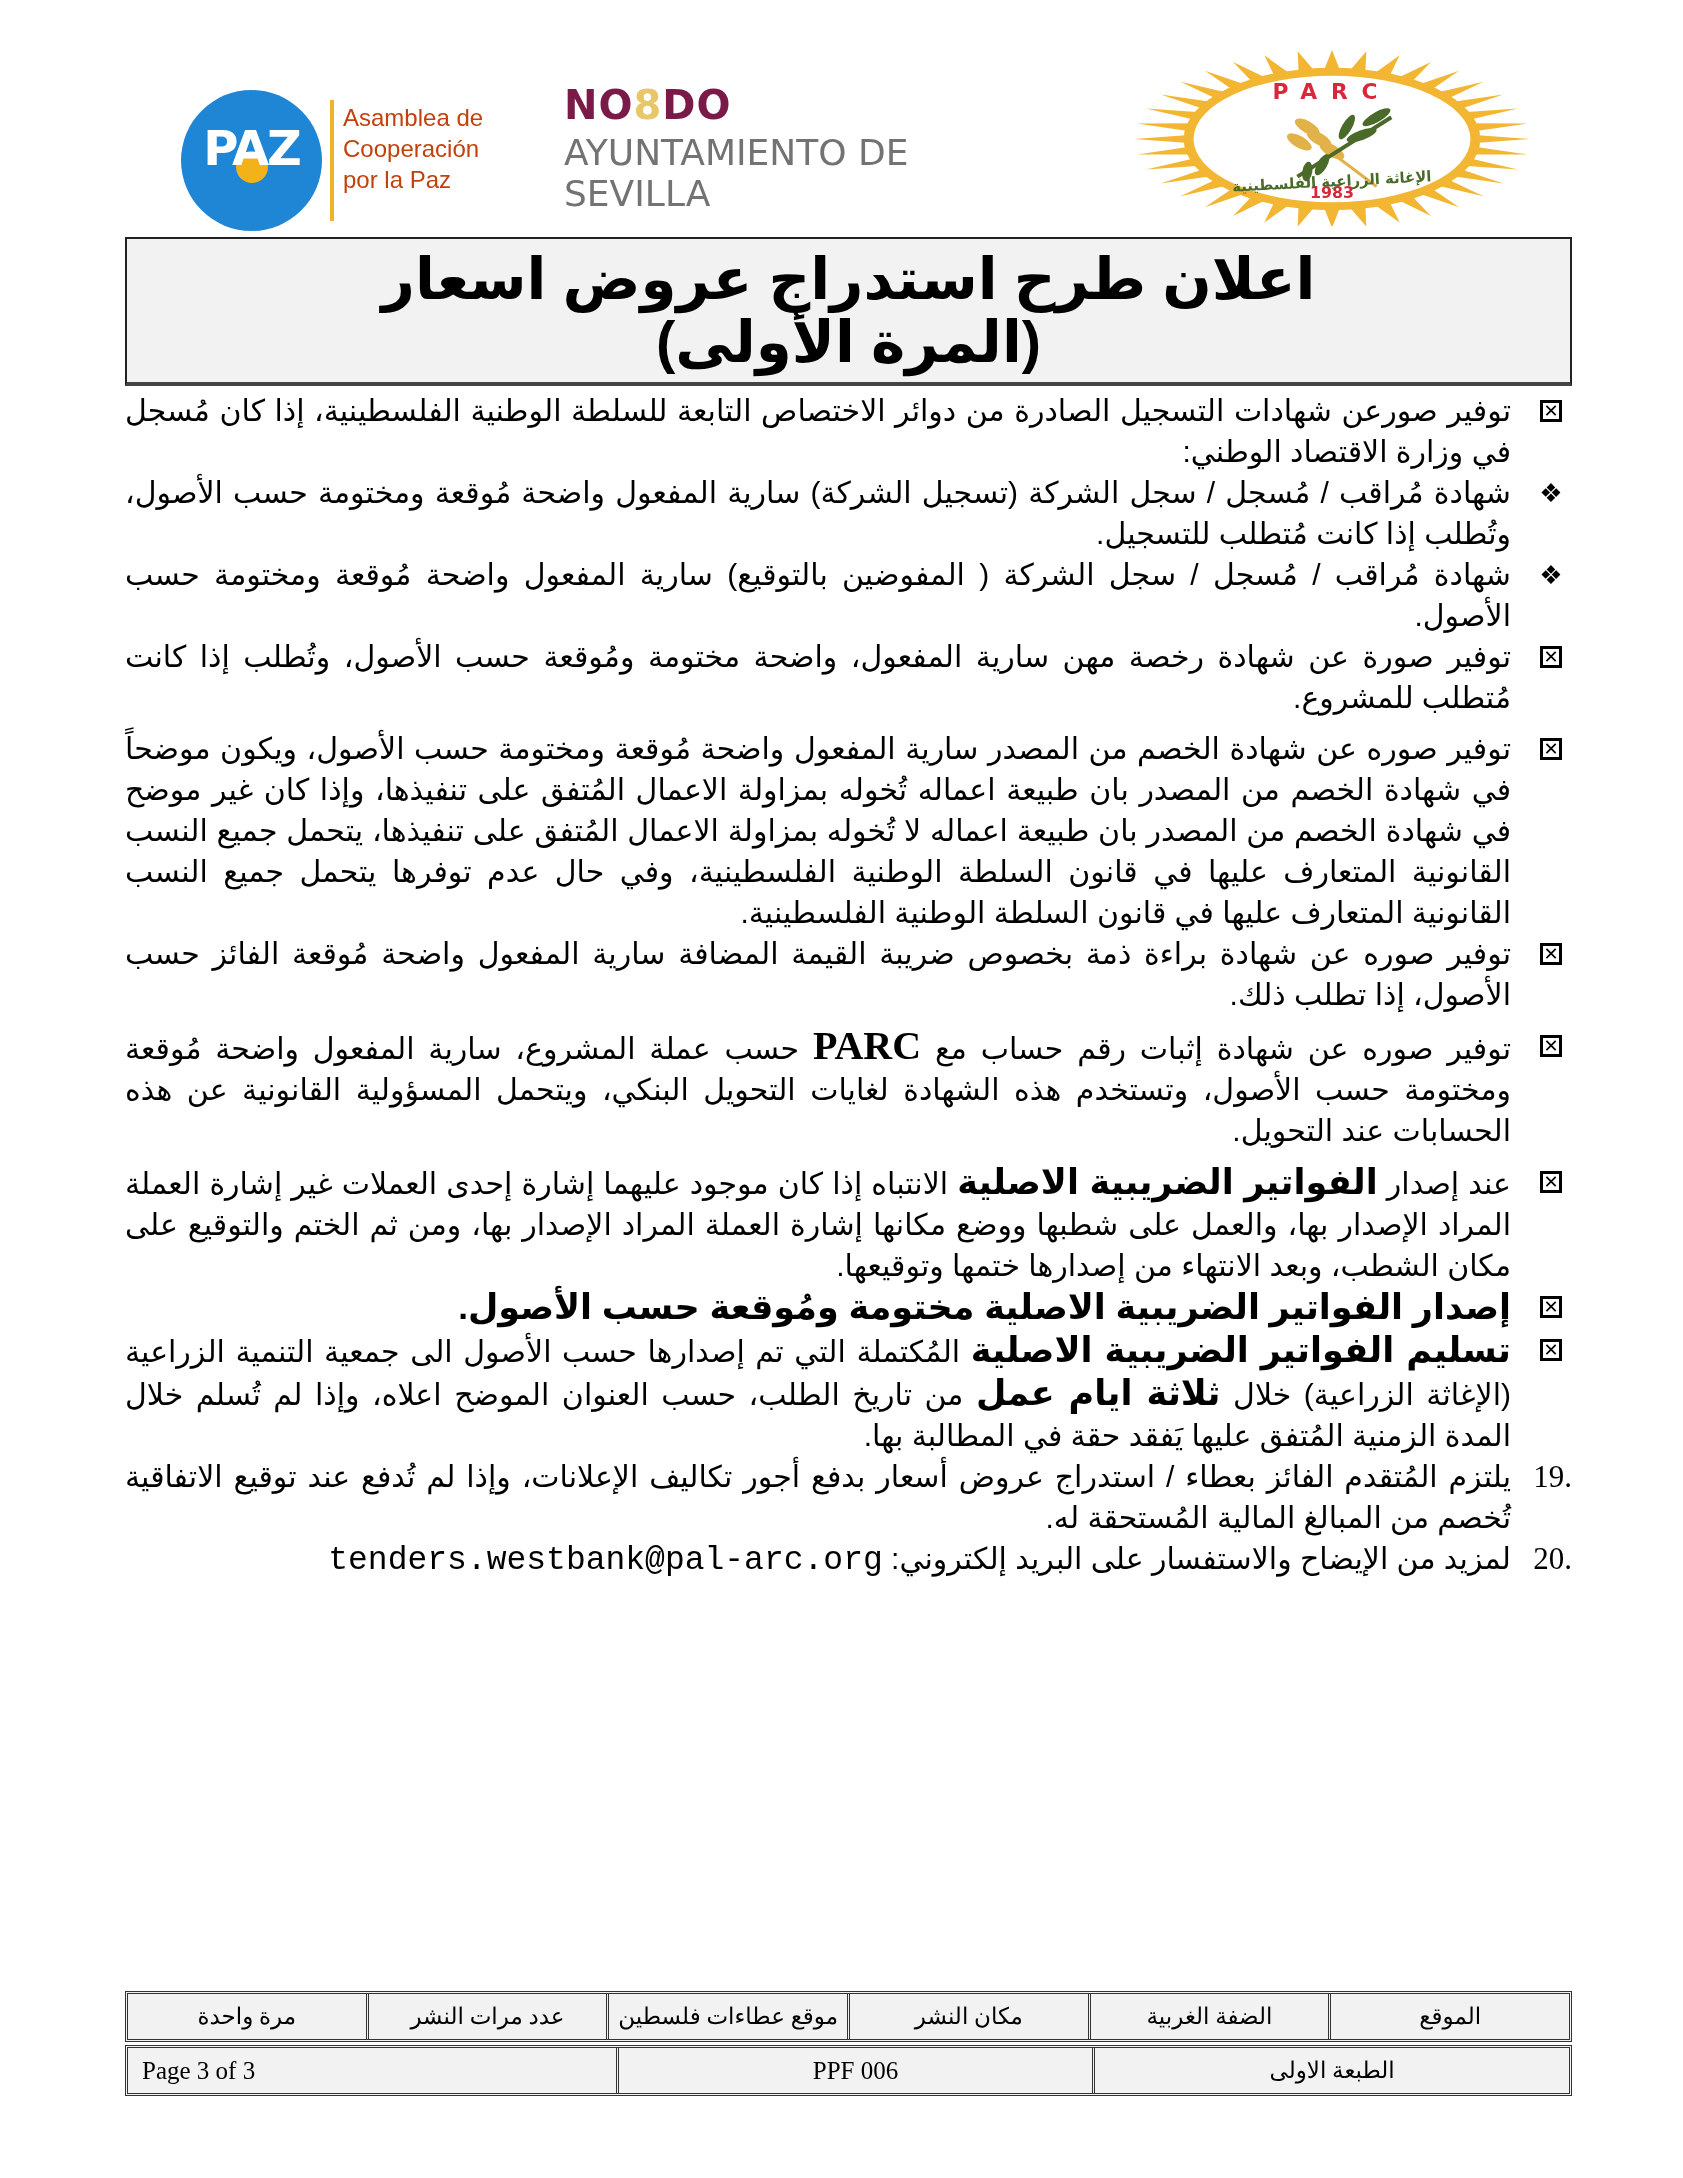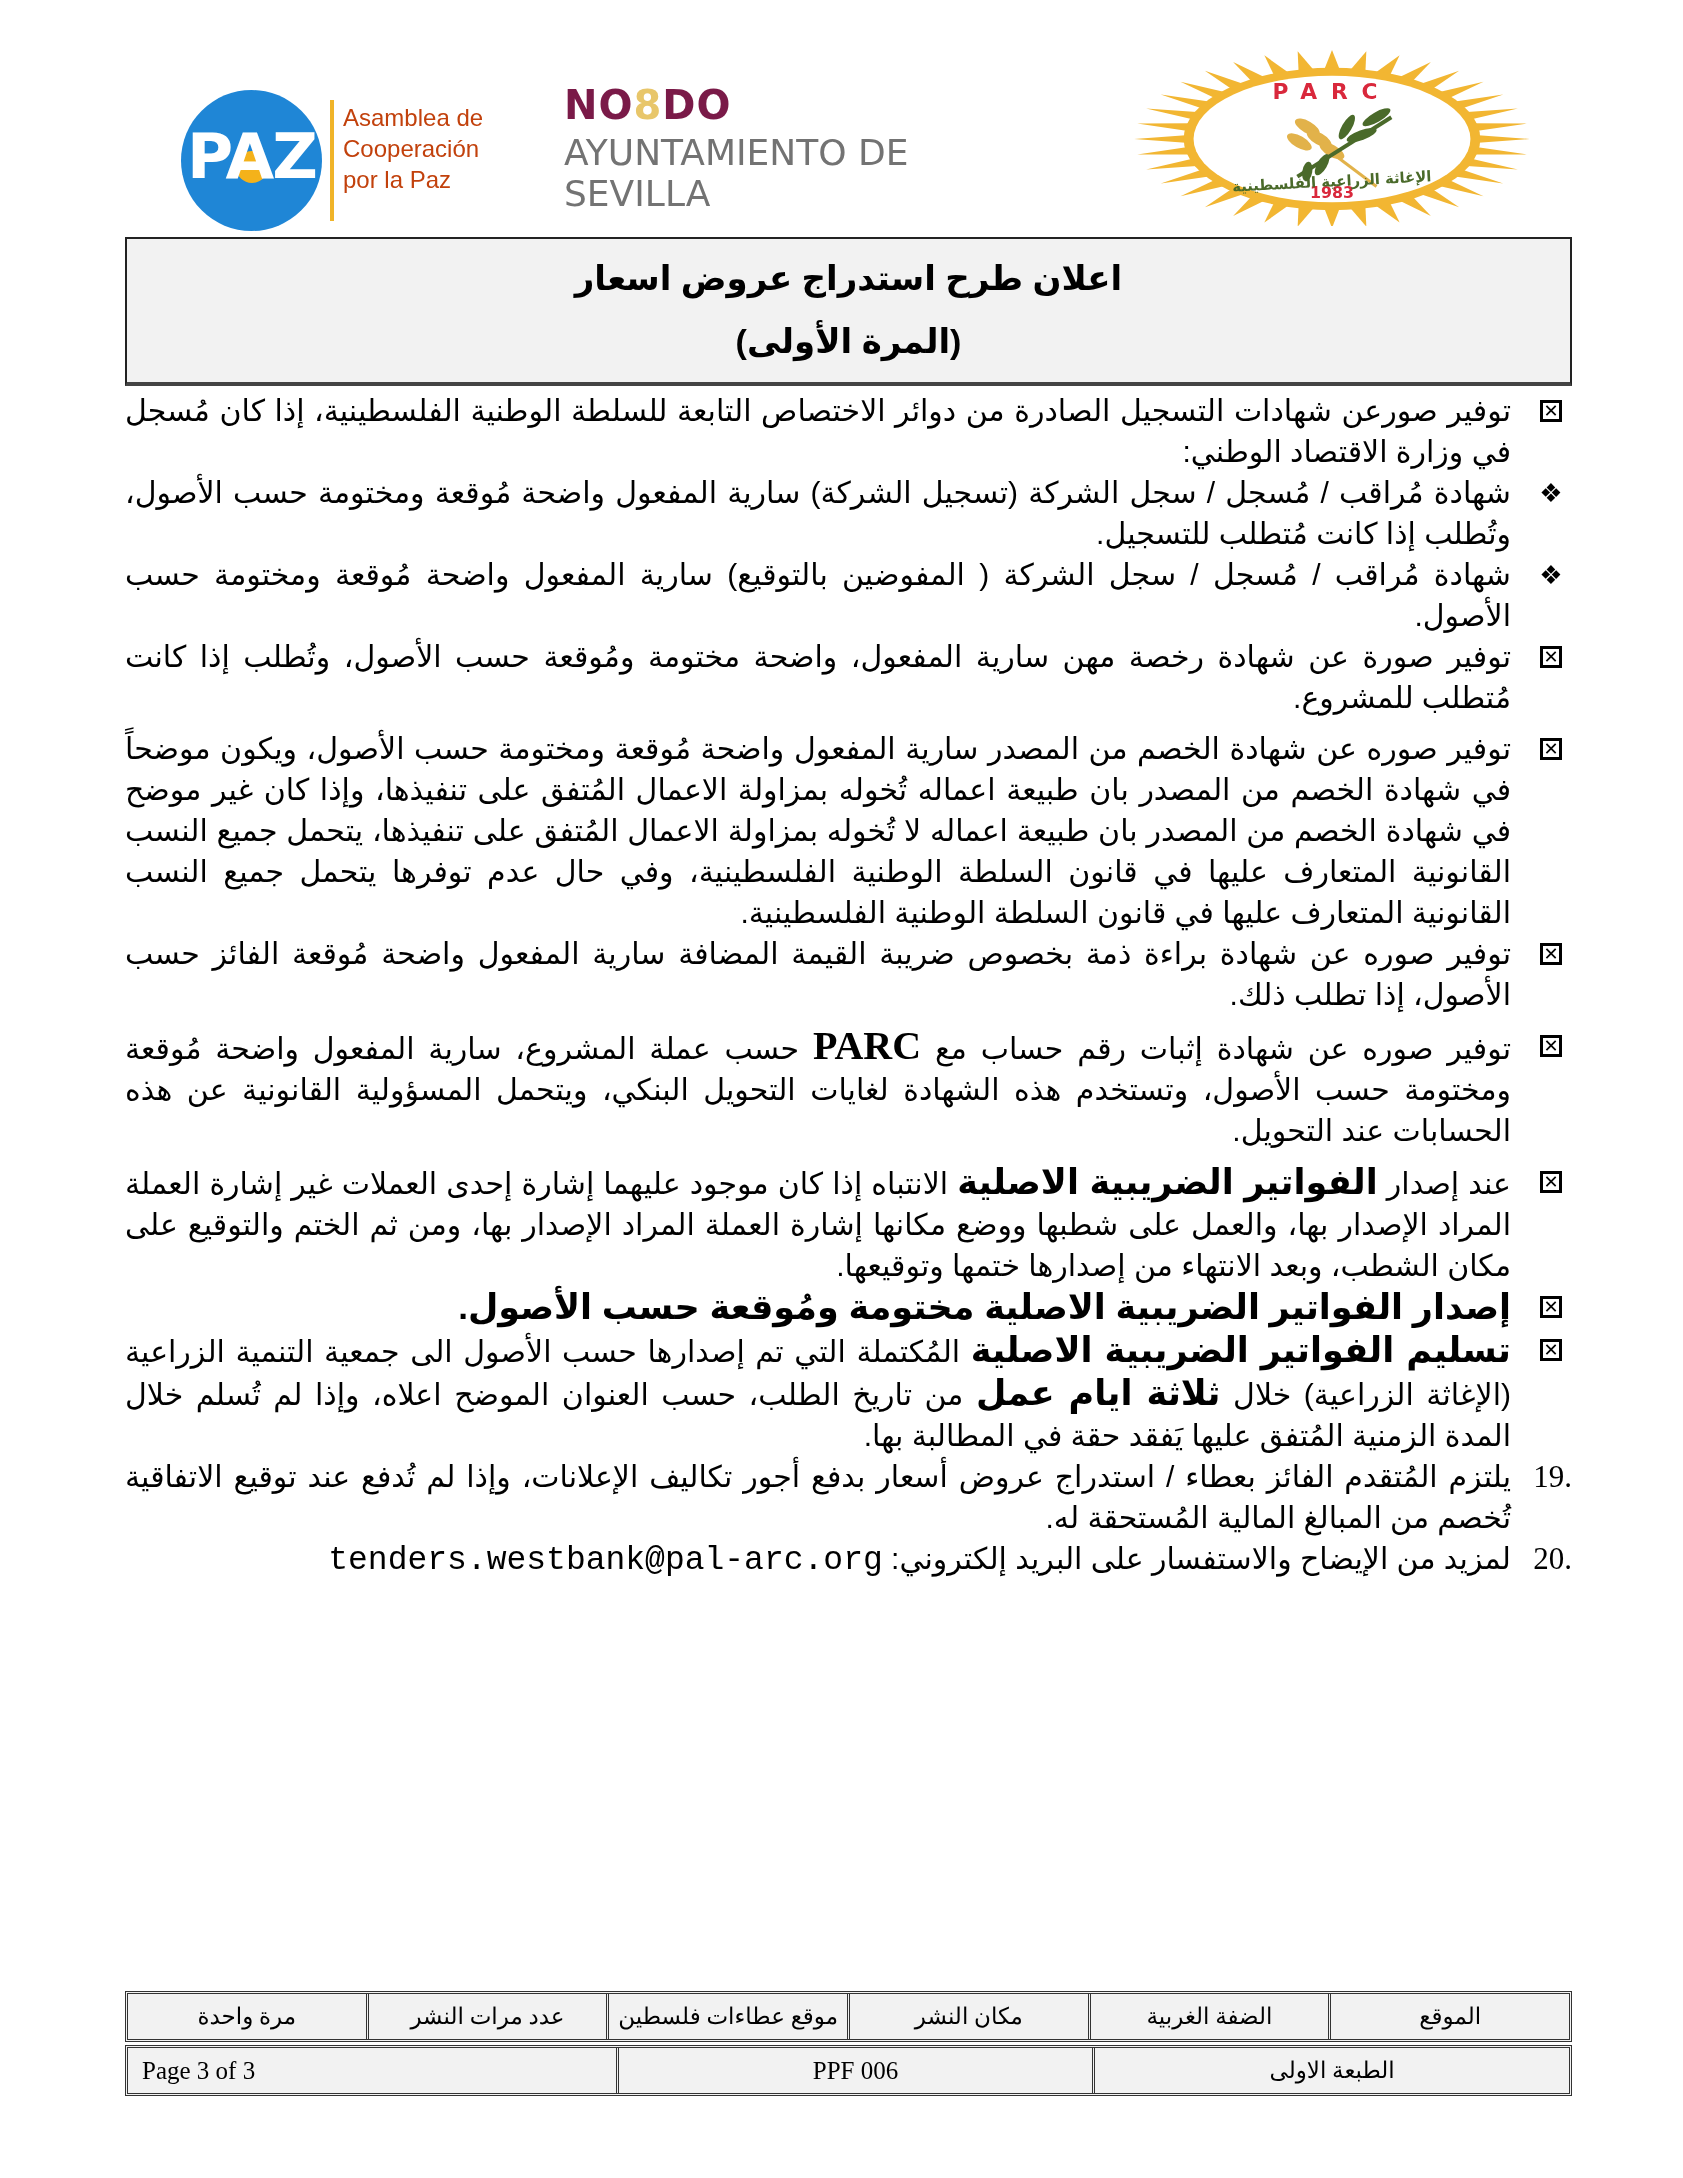--- a/index.html
+++ b/index.html
@@ -5,39 +5,39 @@
   html, body { margin:0; padding:0; background:#ffffff; }
   body { width:1683px; height:2178px; position:relative; overflow:hidden;
          font-family:"Liberation Sans", "DejaVu Sans", sans-serif; color:#000; }
 
   
   .logos { position:absolute; top:40px; left:0; width:1683px; height:178px; }
   .paz-logo { position:absolute; left:181px; top:50px; width:327px; height:139px; }
   .paz-circle { position:absolute; left:0; top:0; width:141px; height:141px; border-radius:50%;
                 background:#1f86d6; }
   .paz-letters { position:absolute; left:0; top:30px; width:141px; text-align:center;
-                 color:#fff; font-size:63px; font-weight:bold; letter-spacing:-2px;
+                 color:#fff; font-size:48px; font-weight:bold; letter-spacing:-2px;
                  font-family:"DejaVu Sans", sans-serif; }
   .paz-dot { position:absolute; left:55px; top:61px; width:32px; height:32px; border-radius:50%; background:#f4b21a; }
   .paz-bar { position:absolute; left:149px; top:10px; width:4px; height:121px; background:#f0b429; }
   .paz-text { position:absolute; left:162px; top:12px; color:#c2410c; font-size:24px; line-height:31px; }
   .paz-text span { display:block; }
 
   .sevilla-logo { position:absolute; left:564px; top:42px; width:455px; height:129px; text-align:left; }
   .nodo { font-size:40px; font-weight:bold; color:#7a1a48; font-family:"DejaVu Sans", sans-serif; letter-spacing:1px; }
   .nodo .eight { color:#e8c66a; }
   .sevilla { font-size:36px; color:#737373; font-family:"DejaVu Sans", sans-serif; margin-top:4px; letter-spacing:0px; }
 
   .parc-logo { position:absolute; left:1129px; top:8px; width:406px; height:178px; }
 
   
   .title-box { position:absolute; left:125px; top:237px; width:1447px; height:149px;
                background:#f2f2f2; border:2px solid #222; border-bottom:4px solid #444; box-sizing:border-box;
                text-align:center; direction:rtl; }
-  .title-box .line { font-size:34px; font-weight:bold; line-height:63px; }
+  .title-box .line { font-size:58px; font-weight:bold; line-height:63px; }
   .title-box .line:first-child { margin-top:8px; }
 
   
   .content { position:absolute; left:125px; top:390px; width:1447px; direction:rtl; text-align:justify;
              font-size:30px; line-height:41px; }
   .item { position:relative; padding-right:61px; margin:0; }
   .item.spaced { margin-top:10px; }
   .marker { position:absolute; right:6px; top:6px; width:30px; height:30px; display:flex; align-items:center; justify-content:center; }
   .boxx { width:22px; height:22px; border:3px solid #000; box-sizing:border-box; display:flex; align-items:center; justify-content:center;
           font-size:18px; font-weight:bold; line-height:1; font-family:"DejaVu Sans", sans-serif; }

